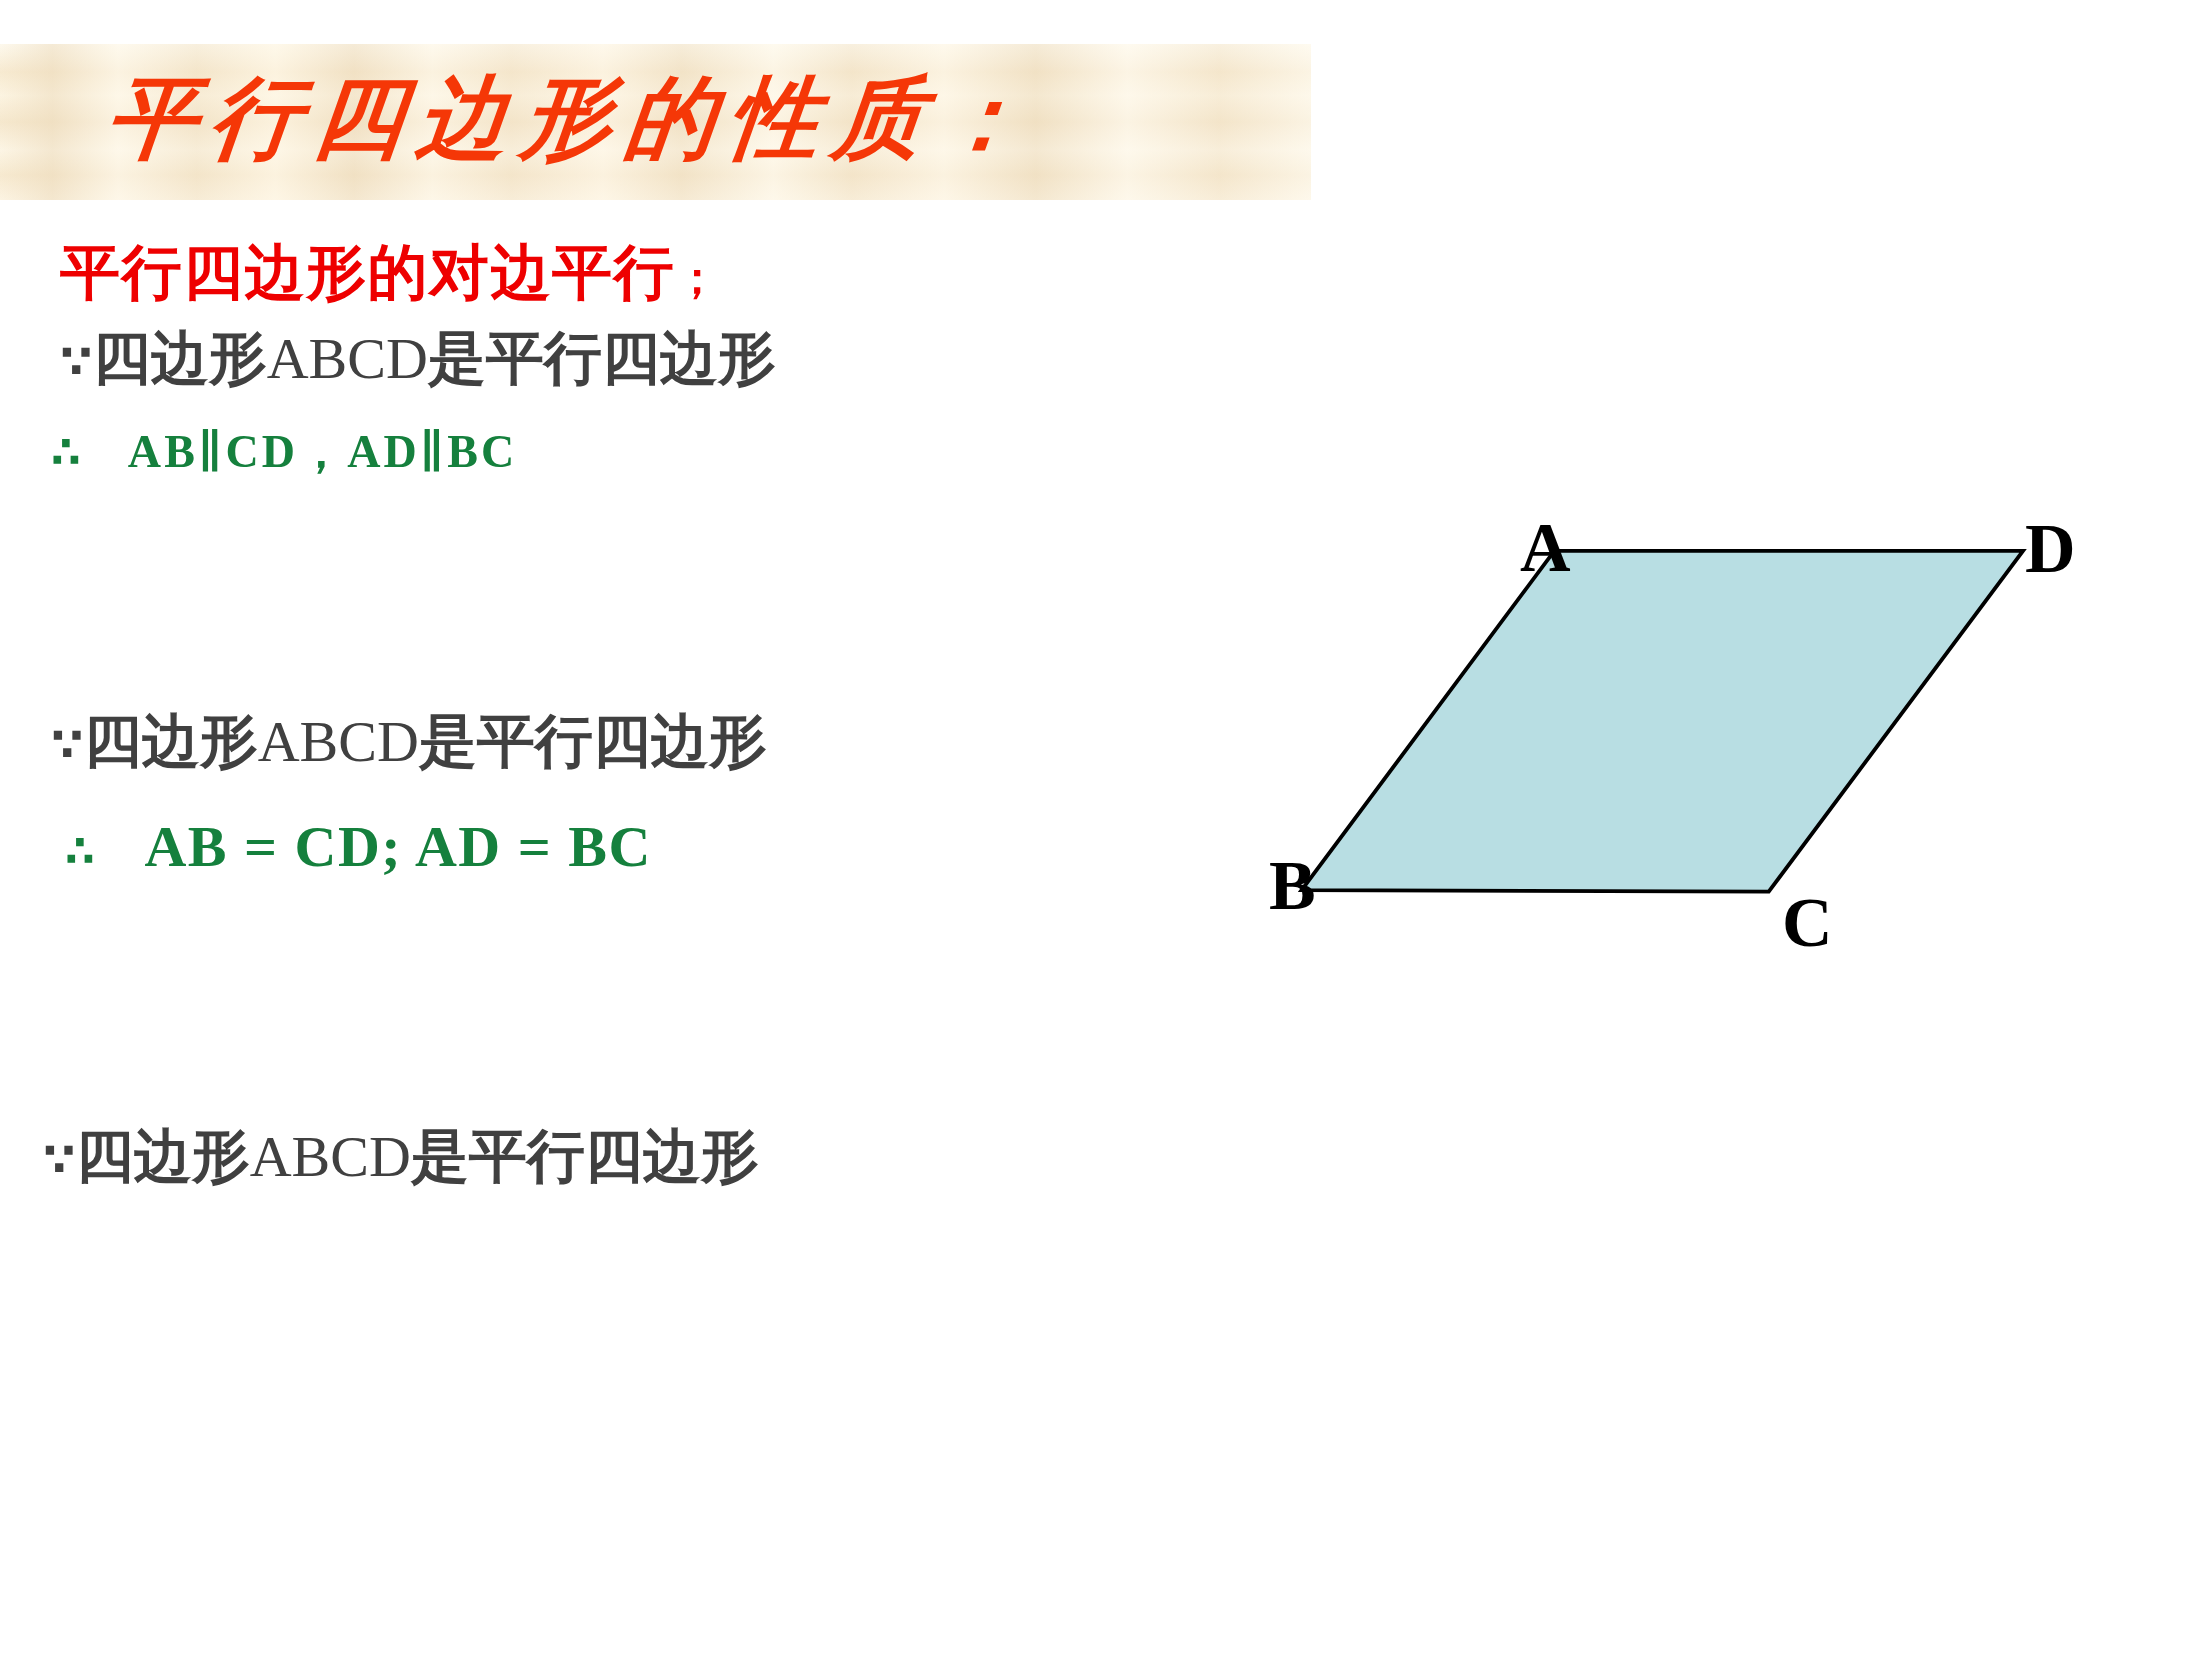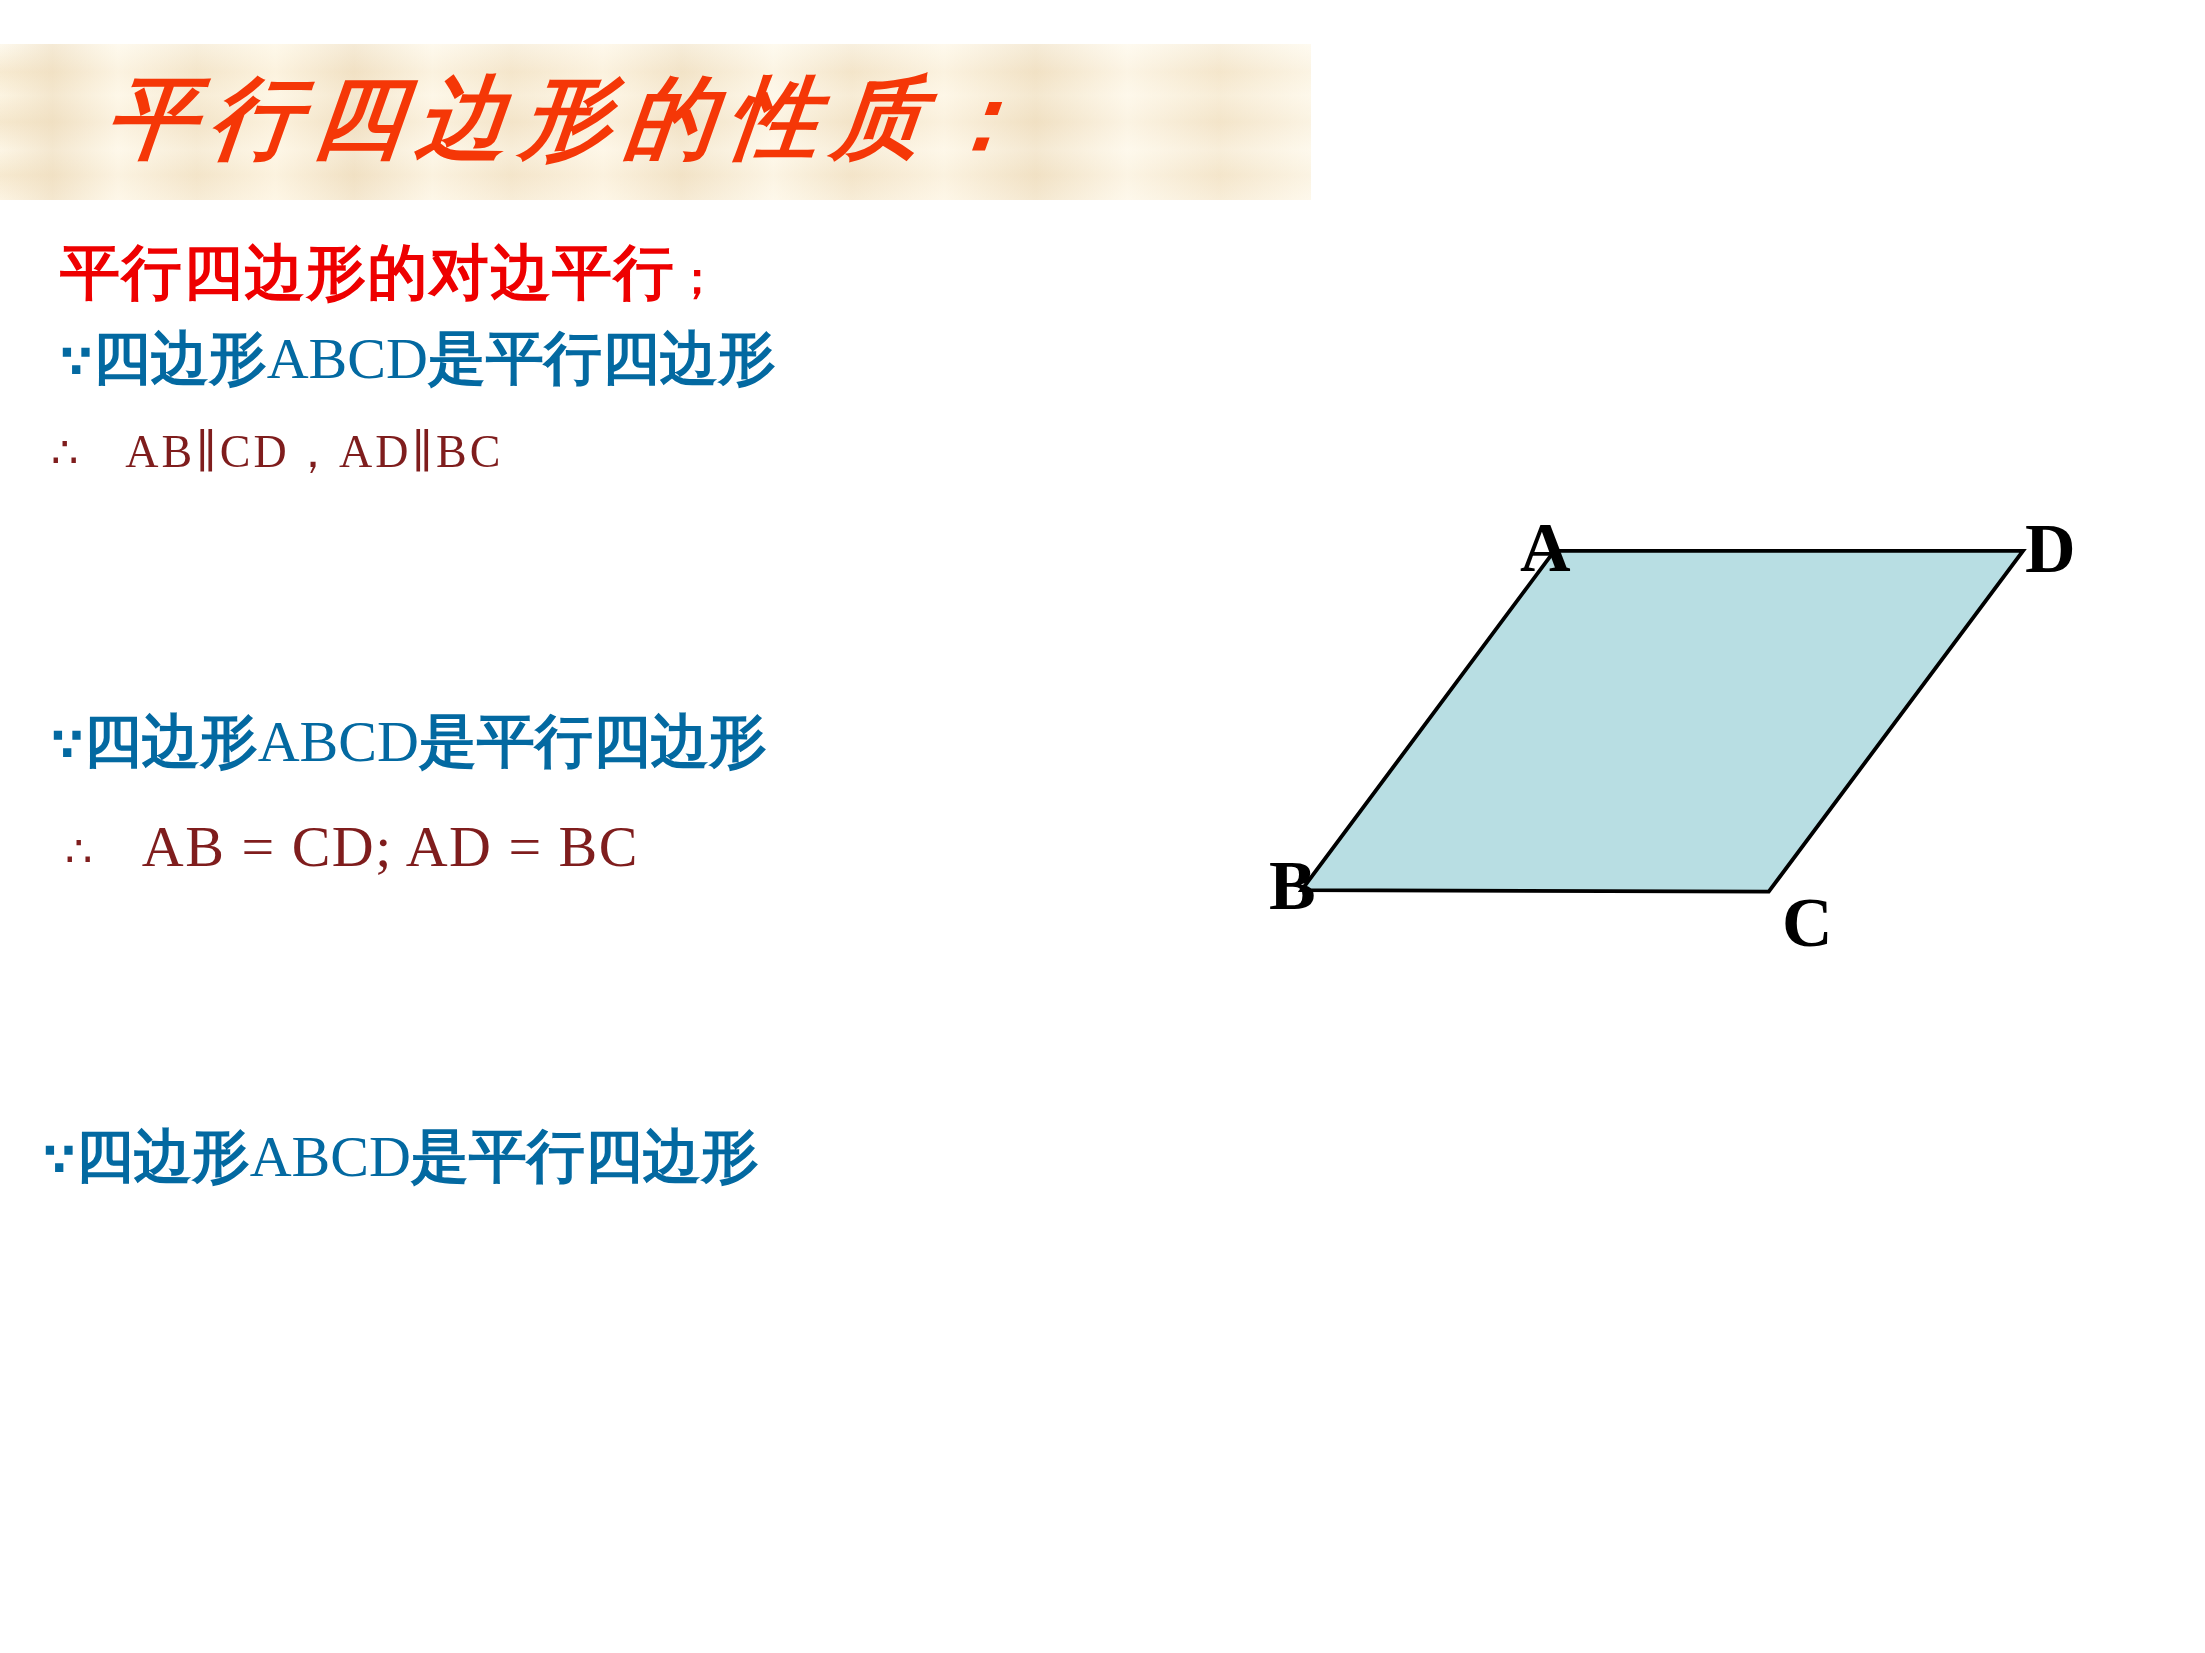--- a/index.html
+++ b/index.html
@@ -94,40 +94,40 @@
     letter-spacing: 0;
   }
   .red-heading .semi-red {
     color: #ee0000;
   }
   .red-heading .semi-blk {
     color: #000000;
     font-size: 40px;
   }
   .given-line {
-    color: #0369a1;
+    color: #404040;
     font-family: "DejaVu Sans", "Liberation Sans", sans-serif;
     font-weight: bold;
     font-size: 58px;
     letter-spacing: 0px;
   }
   .given-line .lat {
     font-family: "Liberation Serif", "DejaVu Serif", serif;
     font-weight: normal;
     font-size: 58px;
   }
   .given-line .because {
     font-family: "DejaVu Sans", "Liberation Sans", sans-serif;
     font-size: 47px;
     font-weight: bold;
   }
   .concl-line {
-    color: #7f1d1d;
-    font-family: "Liberation Serif", "DejaVu Serif", serif;
-    font-weight: normal;
+    color: #15803d;
+    font-family: "Liberation Serif", "DejaVu Serif", serif;
+    font-weight: bold;
   }
   .concl-line .therefore {
     font-family: "DejaVu Sans", "Liberation Sans", sans-serif;
     font-size: 43px;
   }
 
   
   #line-h1 { left: 60px;  top: 242px; }
   #line-g1 { left: 60px;  top: 329px; }
   #line-c1 { left: 51px;  top: 429px; font-size: 46px; letter-spacing: 3.1px; }

